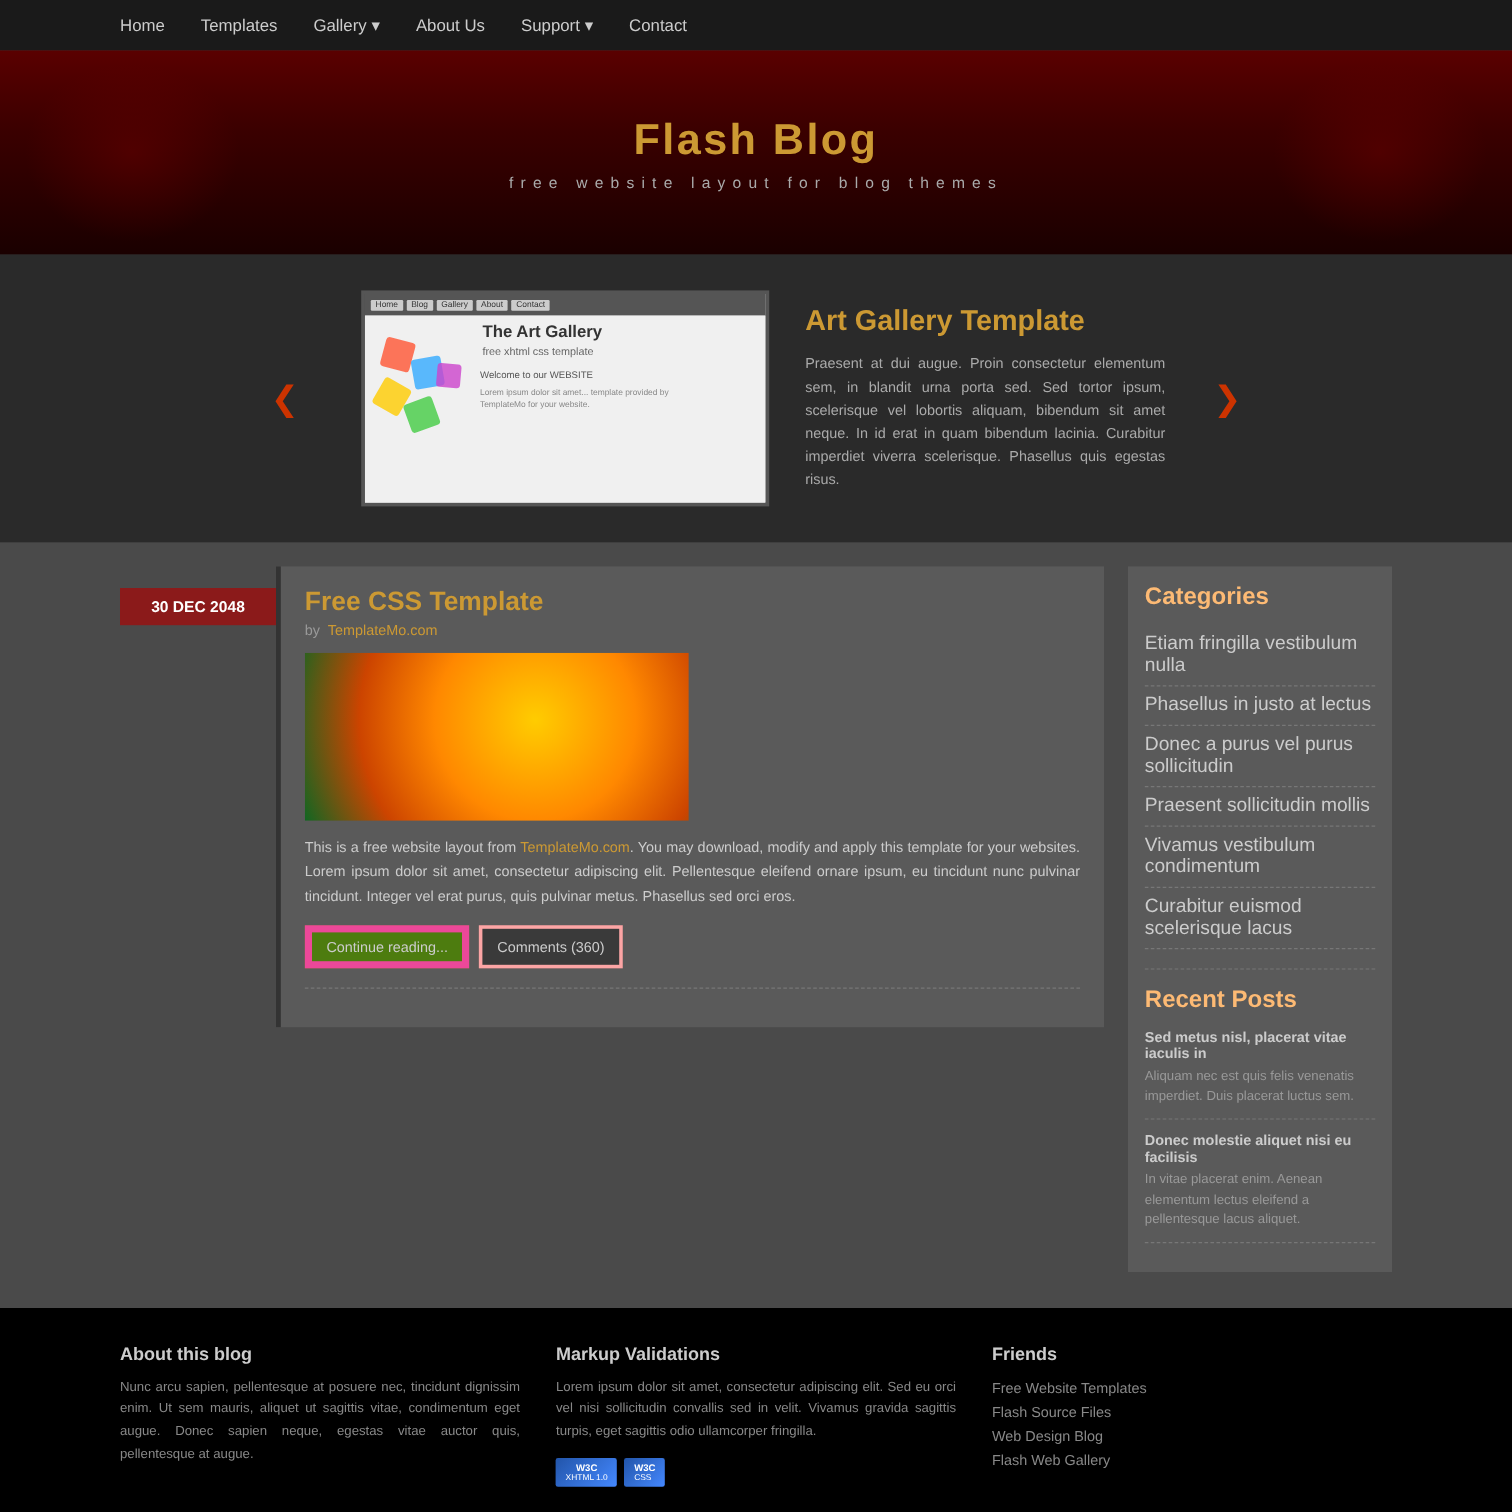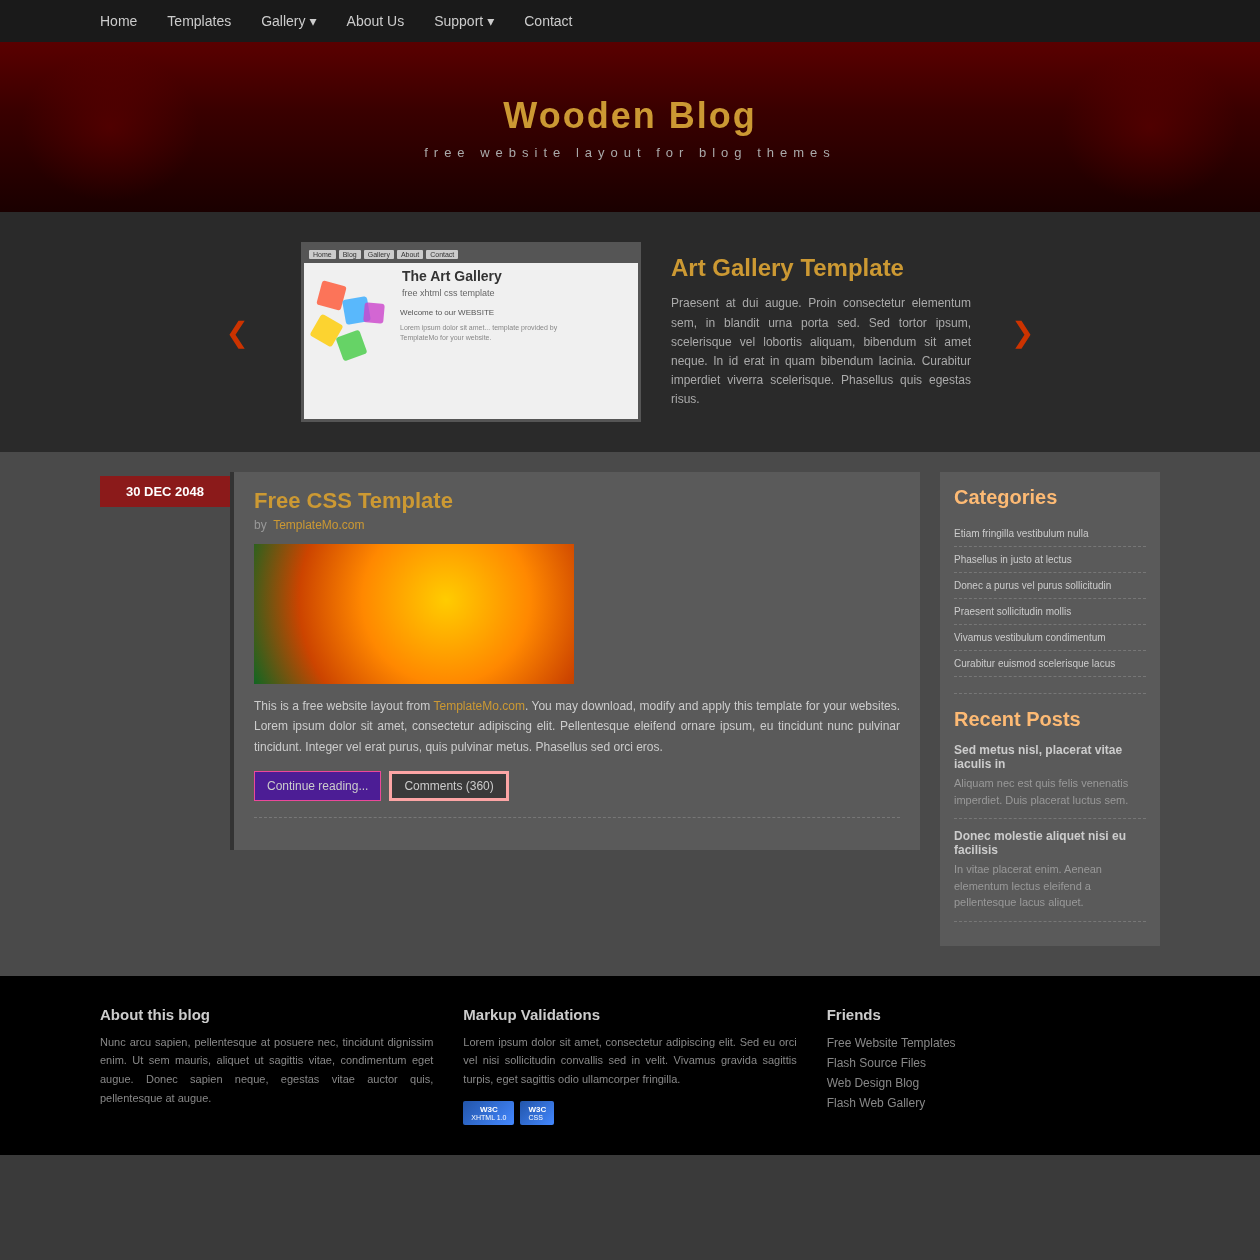--- a/index.html
+++ b/index.html
@@ -186,21 +186,21 @@
     }
     .date-label {
       background: #8b1a1a;
       color: #fff;
       font-size: 13px;
       font-weight: bold;
       padding: 8px 4px;
       height: fit-content;
       min-width: 130px;
       text-align: center;
-      margin-top: 4px;
+      margin-top: 18px;
     }
     .post-box {
       background: #5a5a5a;
       flex: 1;
       padding: 16px 20px;
       border-left: 4px solid #333;
     }
     .post-title {
       color: #cc9933;
       font-size: 22px;
@@ -235,22 +235,22 @@
       line-height: 1.7;
       margin-bottom: 14px;
       text-align: justify;
     }
     .post-text a { color: #cc9933; text-decoration: none; }
     .post-actions {
       display: flex;
       gap: 8px;
     }
     .btn-continue {
-      background: #4c1d95;
-      border: 1px solid #ec4899;
+      background: #4d7c0f;
+      border: 6px solid #ec4899;
       color: #ccc;
       padding: 5px 12px;
       font-size: 12px;
       cursor: pointer;
     }
     .btn-comments {
       background: #3a3a3a;
       border: 3px solid #fca5a5;
       color: #ccc;
       padding: 5px 12px;
@@ -273,21 +273,21 @@
       color: #fdba74;
       font-size: 20px;
       font-weight: bold;
       margin-bottom: 12px;
     }
     .sidebar-list { list-style: none; margin-bottom: 16px; }
     .sidebar-list li {
       padding: 7px 0;
       border-bottom: 1px dashed #777;
       color: #ccc;
-      font-size: 10px;
+      font-size: 16px;
       cursor: pointer;
     }
     .sidebar-divider {
       border: none;
       border-bottom: 1px dashed #777;
       margin: 10px 0 14px;
     }
     .recent-post-item {
       margin-bottom: 10px;
       padding-bottom: 10px;
@@ -398,21 +398,21 @@
   </a>
   <a class="nav-item">About Us</a>
   <a class="nav-item">
     <span>Support</span>
     <span>▾</span>
   </a>
   <a class="nav-item">Contact</a>
 </nav>
 
 <header id="header">
-  <div id="site-title">Wooden Blog</div>
+  <div id="site-title">Flash Blog</div>
   <div id="site-subtitle">free website layout for blog themes</div>
 </header>
 
 <section id="slider-section">
   <div id="slider-arrow-left">❮</div>
   <div id="slider-content">
     <div id="slider-image">
       <div class="slider-img-mockup">
         <div class="slider-img-nav">
           <span class="slider-img-navitem">Home</span>

